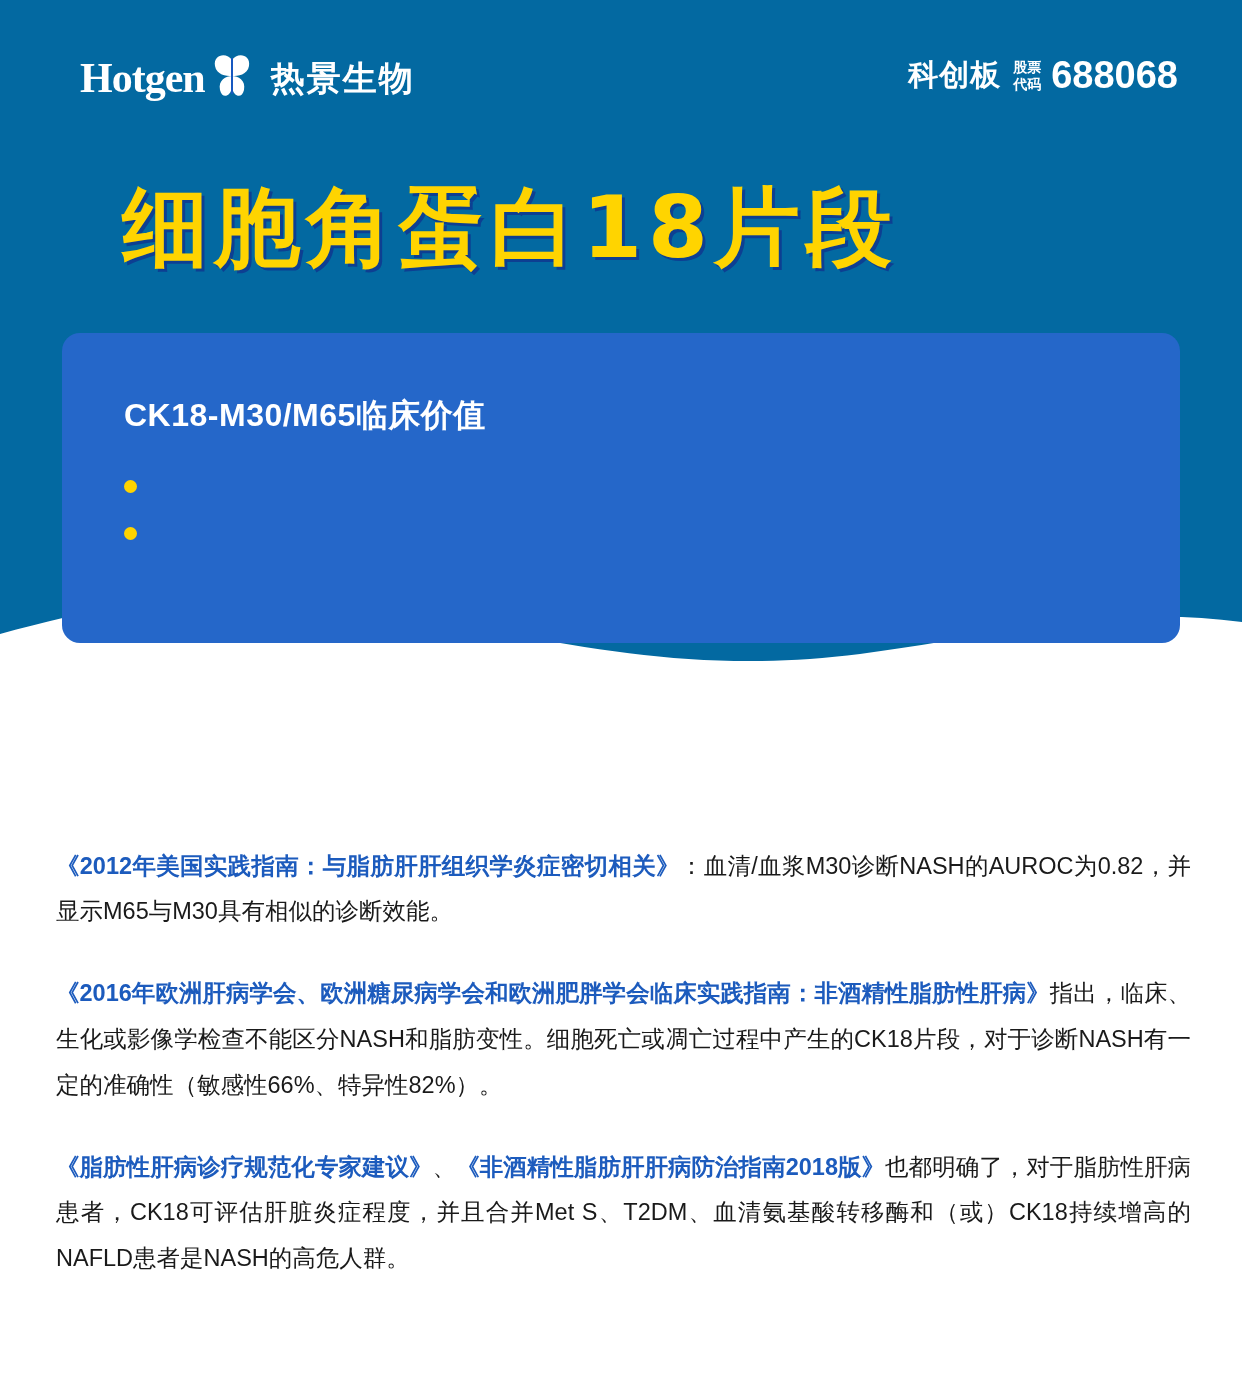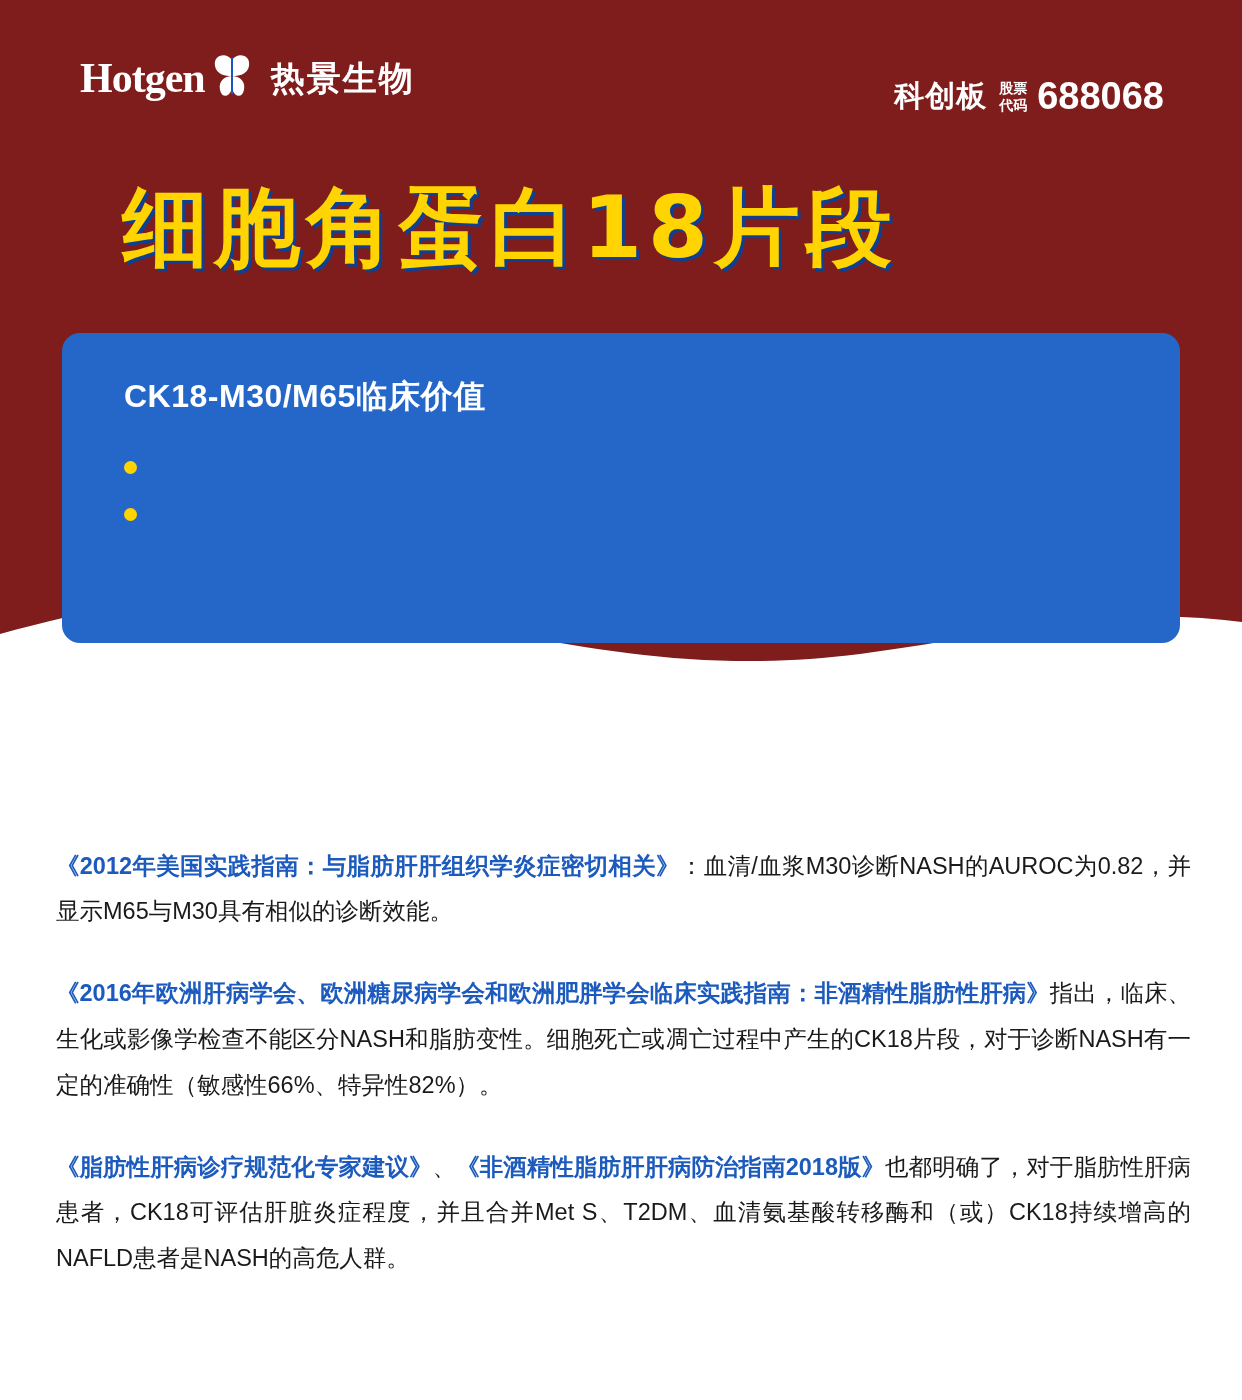--- a/index.html
+++ b/index.html
@@ -12,21 +12,21 @@
     position: relative;
     overflow: hidden;
   }
 
   
   .hero {
     position: absolute;
     top: 0; left: 0;
     width: 1242px;
     height: 700px;
-    background: #7f1d1d;
+    background: #0369a1;
     overflow: hidden;
   }
   .hero-wave {
     position: absolute;
     left: 0;
     bottom: -2px;
     width: 1242px;
     height: 120px;
     display: block;
   }
@@ -62,26 +62,25 @@
     letter-spacing: 2px;
     line-height: 1;
   }
   .logo-mark {
     margin-left: 4px;
     margin-right: 2px;
   }
 
   .stock-wrap {
     position: absolute;
-    right: 78px;
+    right: 64px;
     top: 6px;
     display: flex;
     align-items: center;
     color: #ffffff;
-    margin-top: 21px;
   }
   .stock-board {
     font-size: 30px;
     font-weight: bold;
     letter-spacing: 1px;
   }
   .stock-label {
     font-size: 14px;
     line-height: 1.15;
     margin-left: 12px;
@@ -121,20 +120,21 @@
     background: #2567c9;
     border-radius: 18px;
     padding: 42px 52px 0 62px;
   }
   .card-title {
     color: #ffffff;
     font-size: 32px;
     font-weight: bold;
     letter-spacing: 0.5px;
     margin-bottom: 28px;
+    margin-top: 19px;
   }
   .bullet-row {
     display: flex;
     align-items: flex-start;
     margin-bottom: 20px;
   }
   .bullet-dot {
     width: 13px;
     height: 13px;
     border-radius: 50%;

